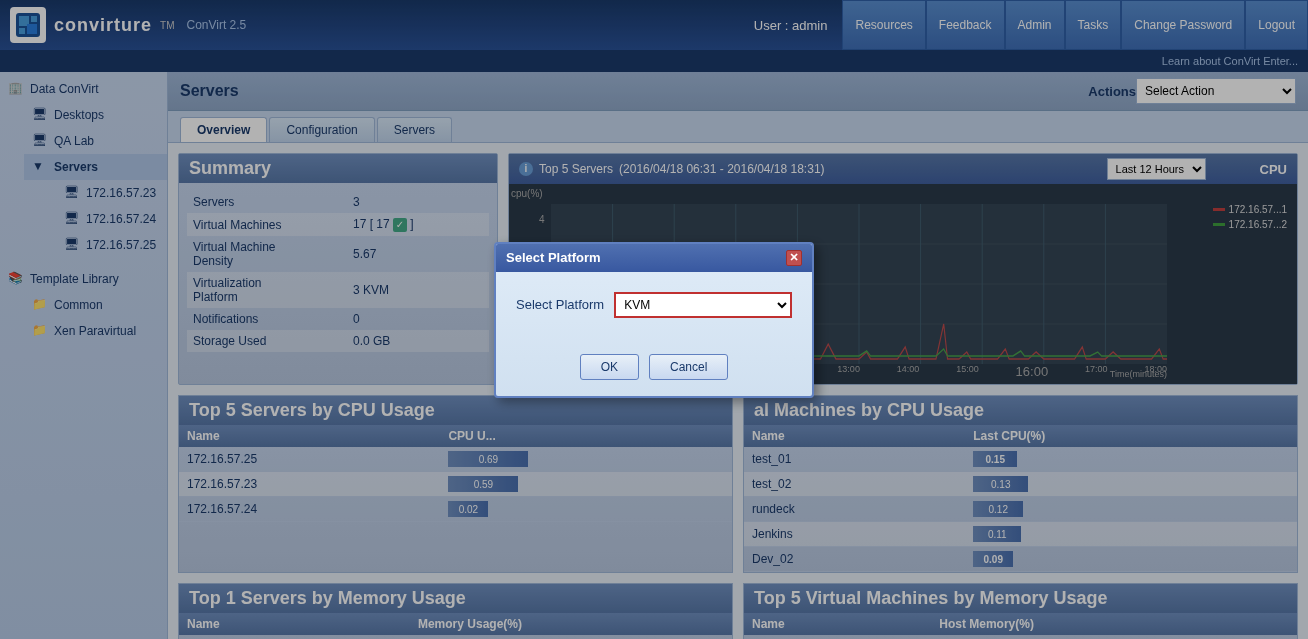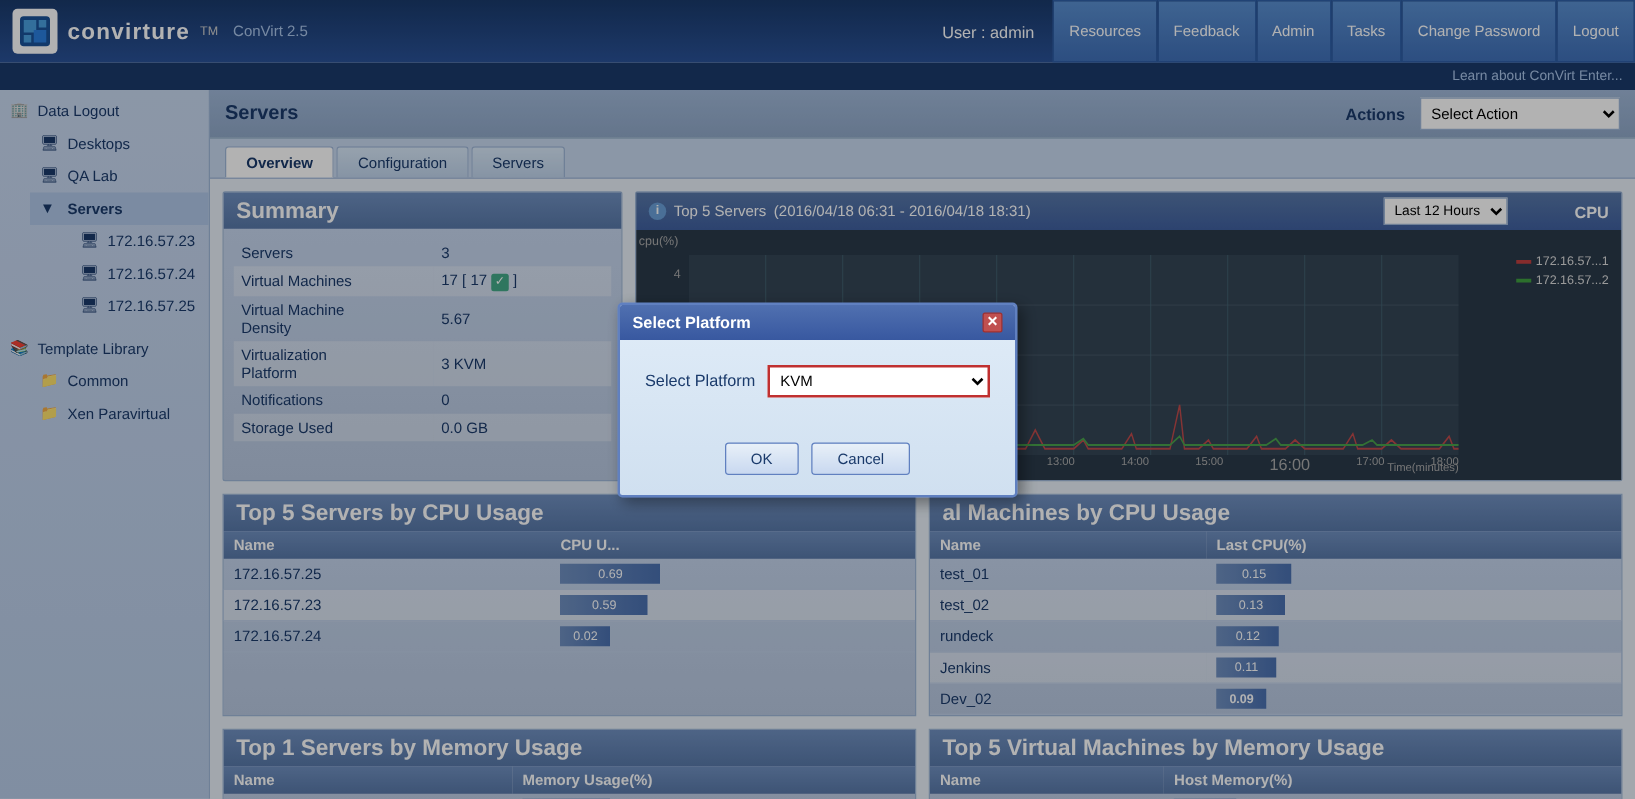--- a/index.html
+++ b/index.html
@@ -102,21 +102,21 @@
     
     .page-header {
       background: linear-gradient(180deg, #a0b8d8 0%, #90a8c8 100%);
       padding: 6px 12px;
       display: flex;
       align-items: center;
       justify-content: space-between;
       border-bottom: 1px solid #80a0c0;
     }
     .page-title { font-size: 16px; font-weight: bold; color: #1a3a6b; }
-    .actions-area { display: flex; align-items: center; gap: 12px; }
+    .actions-area { display: flex; align-items: center; gap: 0; }
     .actions-label { color: #1a3a6b; font-size: 13px; font-weight: bold; }
     .select-action {
       width: 160px; height: 26px;
       border: 1px solid #a0b8d8;
       background: #fff;
       font-size: 12px;
       padding: 0 4px;
     }
 
     
@@ -391,21 +391,21 @@
 <div class="sub-header">
   <span class="sub-header-link">Learn about ConVirt Enter...</span>
 </div>
 
 <div class="main-layout">
 
   <div class="sidebar">
     <div class="sidebar-section">
       <div class="sidebar-item">
         <span class="sidebar-icon">🏢</span>
-        <span>Data Logout</span>
+        <span>Data ConVirt</span>
       </div>
       <div class="sidebar-child">
         <div class="sidebar-item">
           <span class="sidebar-icon">🖥</span>
           <span>Desktops</span>
         </div>
         <div class="sidebar-item">
           <span class="sidebar-icon">🖥</span>
           <span>QA Lab</span>
         </div>
@@ -617,21 +617,21 @@
           <thead>
             <tr>
               <th>Name</th>
               <th>Last CPU(%)</th>
             </tr>
           </thead>
           <tbody>
             <tr>
               <td>test_01</td>
               <td class="bar-cell">
-                  <div class="usage-bar" style="width:60px;">0.15</div>
+                  <div class="usage-bar" style="width:44px;font-weight:bold;">0.15</div>
                 </td>
             </tr>
             <tr>
               <td>test_02</td>
               <td class="bar-cell">
                   <div class="usage-bar" style="width:55px;">0.13</div>
                 </td>
             </tr>
             <tr>
               <td>rundeck</td>

